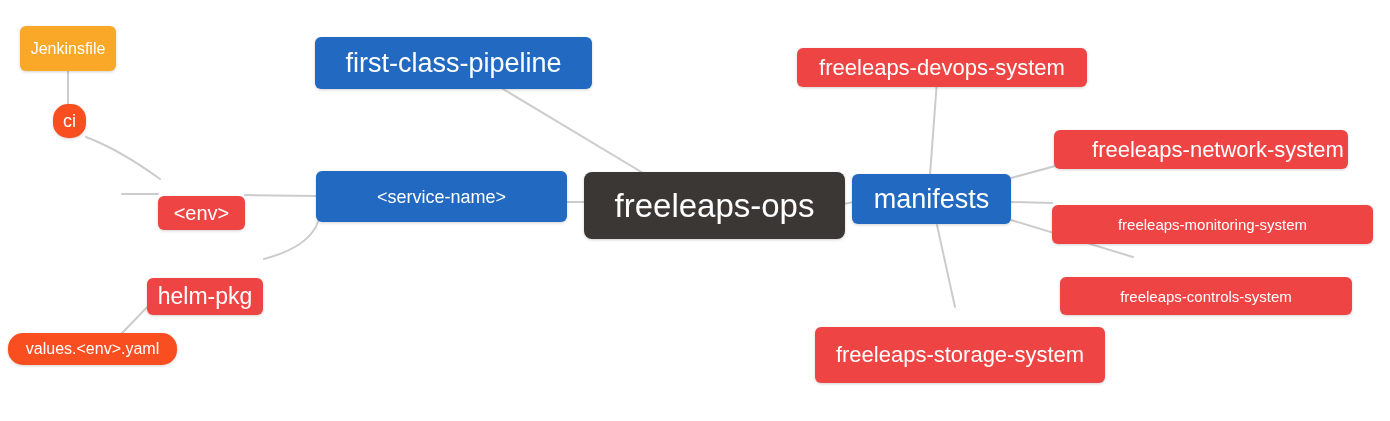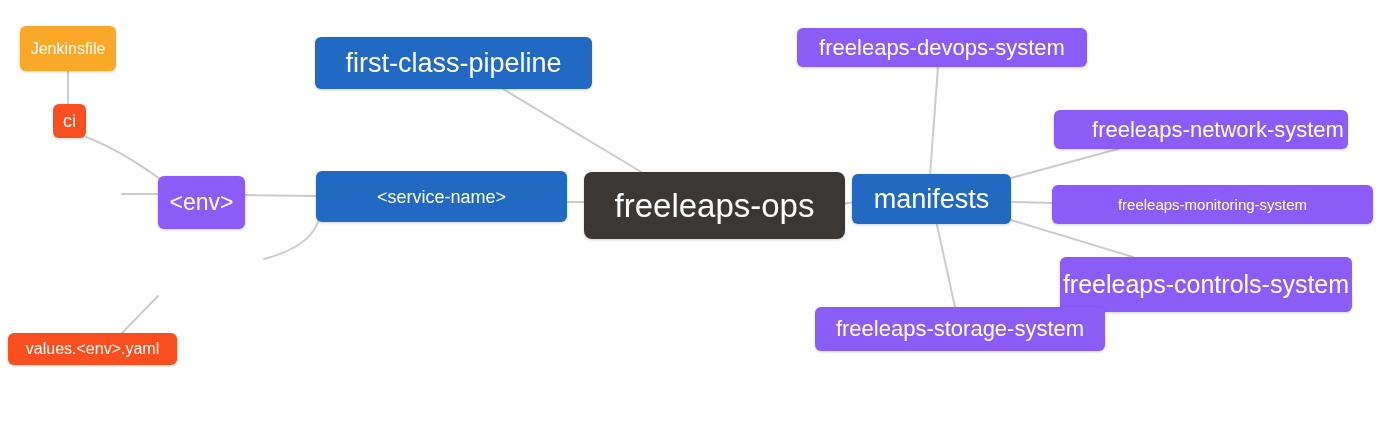--- a/index.html
+++ b/index.html
@@ -34,39 +34,39 @@
     color: #FFFFFF;
     border-radius: 6px;
     box-shadow: 0 1px 3px rgba(0,0,0,0.18);
     white-space: nowrap;
     cursor: pointer;
     box-sizing: border-box;
     line-height: 1;
   }
   .bg-dark   { background: #3B3734; }
   .bg-blue   { background: #2169C1; }
-  .bg-green  { background: #8b5cf6; }
-  .bg-red    { background: #F94E1F; }
+  .bg-green  { background: #ef4444; margin-top: 20px; }
+  .bg-red    { background: #F94E1F; border-radius: 15px; }
   .bg-orange { background: #F9A827; }
 
   .n0  { left: 584px;  top: 172px; width: 261px; height: 67px; font-size: 33px; border-radius: 8px; }
   .n1  { left: 315px;  top: 37px;  width: 277px; height: 52px; font-size: 27px; }
   .n2  { left: 316px;  top: 171px; width: 251px; height: 51px; font-size: 18px; }
   .n3  { left: 852px;  top: 174px; width: 159px; height: 50px; font-size: 27px; }
-  .n4  { left: 158px;  top: 176px; width: 87px;  height: 53px; font-size: 23px; }
+  .n4  { left: 158px;  top: 176px; width: 87px;  height: 34px; font-size: 20px; }
   .n5  { left: 147px;  top: 258px; width: 116px; height: 37px; font-size: 23px; }
   .n6  { left: 53px;   top: 104px; width: 33px;  height: 34px; font-size: 18px; }
   .n7  { left: 32px;   top: 178px; width: 90px;  height: 34px; font-size: 19px; }
   .n8  { left: 8px;    top: 333px; width: 169px; height: 32px; font-size: 16px; }
   .n9  { left: 20px;   top: 26px;  width: 96px;  height: 45px; font-size: 16px; }
   .n10 { left: 797px;  top: 28px;  width: 290px; height: 39px; font-size: 22px; }
   .n11 { left: 1054px; top: 110px; width: 294px; height: 39px; font-size: 22px; padding-left: 34px; }
   .n12 { left: 1052px; top: 185px; width: 321px; height: 39px; font-size: 15px; }
-  .n13 { left: 1060px; top: 257px; width: 292px; height: 55px; font-size: 25px; }
-  .n14 { left: 815px;  top: 307px; width: 290px; height: 44px; font-size: 22px; }
+  .n13 { left: 1060px; top: 257px; width: 292px; height: 38px; font-size: 15px; }
+  .n14 { left: 815px;  top: 307px; width: 290px; height: 56px; font-size: 22px; }
 </style>
 </head>
 <body>
 
 <div class="canvas">
 
   <svg class="edges" width="1390" height="421" viewBox="0 0 1390 421">
     <line x1="68" y1="57" x2="68" y2="104"></line>
     <path d="M86,137 Q120,150 160,179"></path>
     <line x1="122" y1="194" x2="158" y2="194"></line>
@@ -81,20 +81,21 @@
     <line x1="1011" y1="202" x2="1052" y2="203"></line>
     <line x1="1011" y1="220" x2="1133" y2="257"></line>
     <line x1="937" y1="225" x2="955" y2="307"></line>
   </svg>
 
   <div class="node n1 bg-blue">first-class-pipeline</div>
   <div class="node n0 bg-dark">freeleaps-ops</div>
   <div class="node n2 bg-blue">&lt;service-name&gt;</div>
   <div class="node n3 bg-blue">manifests</div>
   <div class="node n4 bg-green">&lt;env&gt;</div>
+  <div class="node n5 bg-green">helm-pkg</div>
   <div class="node n6 bg-red">ci</div>
   <div class="node n8 bg-red">values.&lt;env&gt;.yaml</div>
   <div class="node n9 bg-orange">Jenkinsfile</div>
   <div class="node n10 bg-green">freeleaps-devops-system</div>
   <div class="node n11 bg-green">freeleaps-network-system</div>
   <div class="node n12 bg-green">freeleaps-monitoring-system</div>
   <div class="node n13 bg-green">freeleaps-controls-system</div>
   <div class="node n14 bg-green">freeleaps-storage-system</div>
 
 </div>

